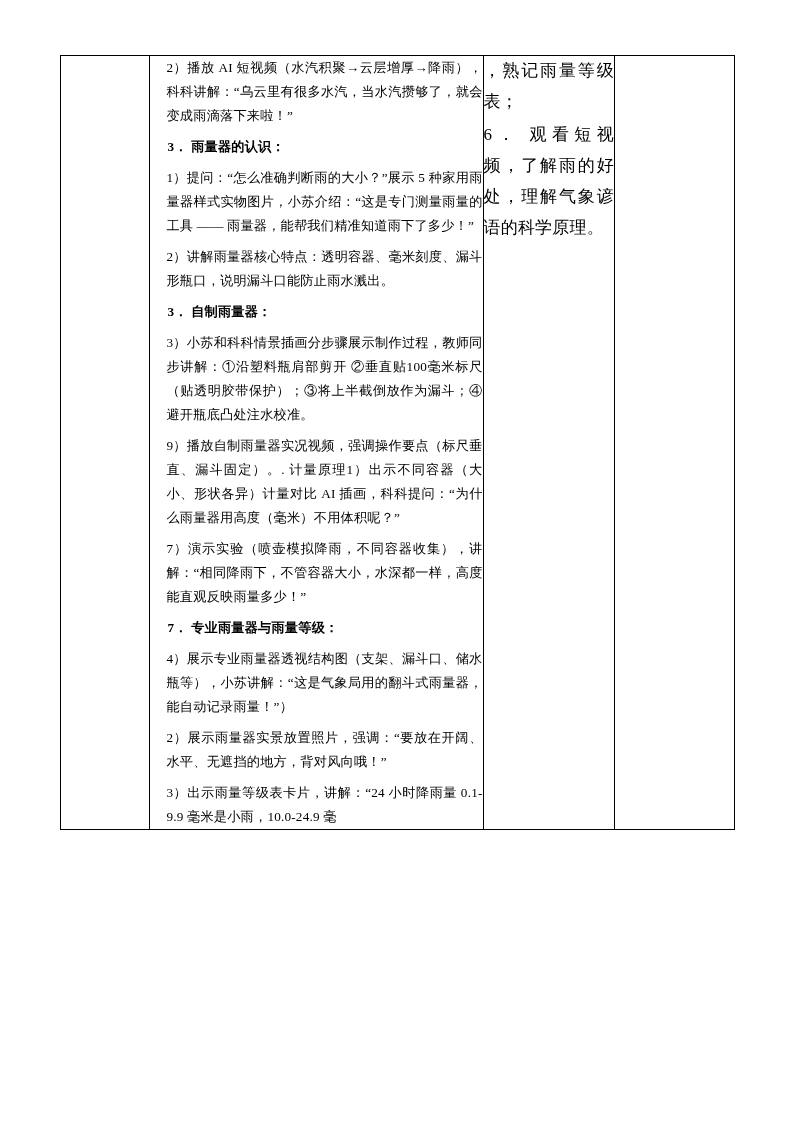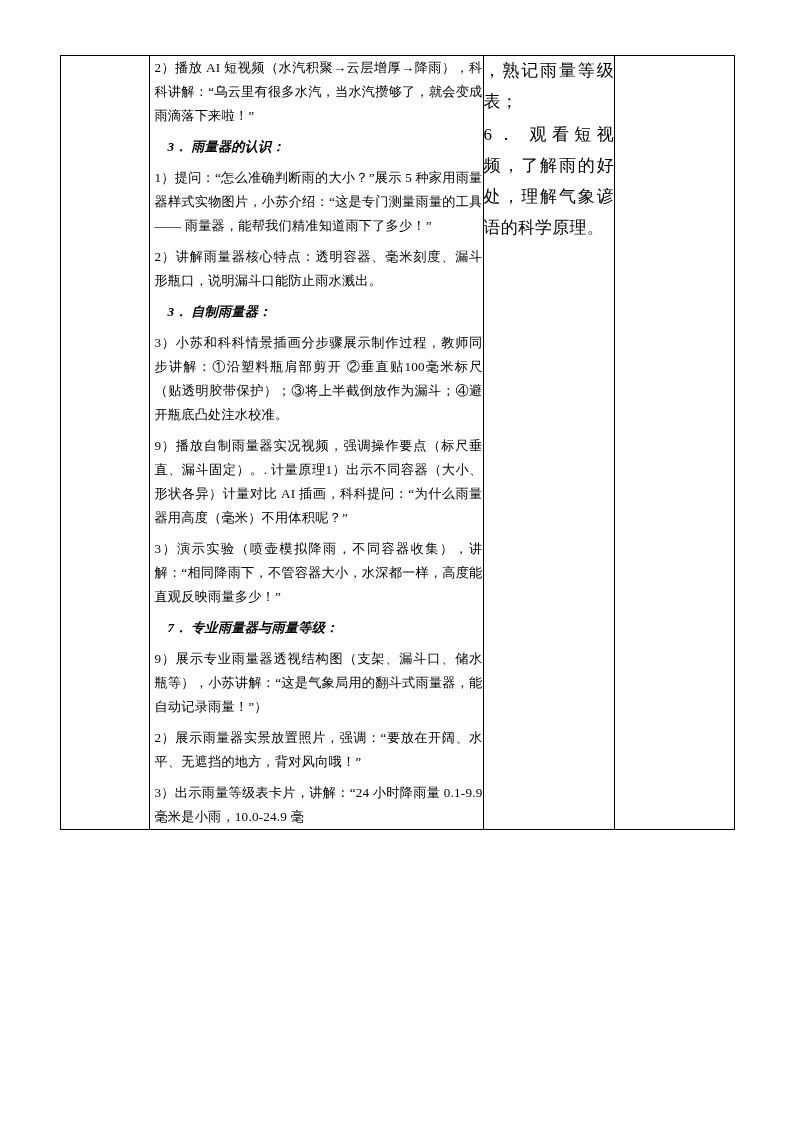--- a/index.html
+++ b/index.html
@@ -41,36 +41,35 @@
   td.col-notes {
     width: 115px;
     padding: 6px 8px 10px 8px;
   }
   td.col-right {
     width: 105px;
   }
   .para {
     font-size: 13.2px;
     line-height: 1.82;
-    margin: 0 0 7px 4px;
+    margin: 0 0 7px 16px;
     text-align: justify;
     text-justify: inter-ideograph;
     letter-spacing: 0.2px;
   }
   .para:last-child {
     margin-bottom: 0;
   }
   .heading {
     font-size: 13.2px;
     line-height: 1.82;
     font-weight: bold;
     margin: 0 0 7px 0;
     padding-left: 17px;
     letter-spacing: 0.2px;
-    font-style: italic;
   }
   .notes-para {
     font-size: 17px;
     line-height: 1.82;
     margin: 0 0 2px 0;
     text-align: justify;
     text-justify: inter-ideograph;
     letter-spacing: 0.2px;
   }
   .notes-para:last-child {
@@ -91,23 +90,23 @@
         <div class="spacer-cell"></div>
       </td>
       <td class="col-main">
         <div class="para">2）播放 AI 短视频（水汽积聚→云层增厚→降雨），科科讲解：“乌云里有很多水汽，当水汽攒够了，就会变成雨滴落下来啦！”</div>
         <div class="heading">3． 雨量器的认识：</div>
         <div class="para">1）提问：“怎么准确判断雨的大小？”展示 5 种家用雨量器样式实物图片，小苏介绍：“这是专门测量雨量的工具 —— 雨量器，能帮我们精准知道雨下了多少！”</div>
         <div class="para">2）讲解雨量器核心特点：透明容器、毫米刻度、漏斗形瓶口，说明漏斗口能防止雨水溅出。</div>
         <div class="heading">3． 自制雨量器：</div>
         <div class="para">3）小苏和科科情景插画分步骤展示制作过程，教师同步讲解：①沿塑料瓶肩部剪开 ②垂直贴100毫米标尺（贴透明胶带保护）；③将上半截倒放作为漏斗；④避开瓶底凸处注水校准。</div>
         <div class="para">9）播放自制雨量器实况视频，强调操作要点（标尺垂直、漏斗固定）。. 计量原理1）出示不同容器（大小、形状各异）计量对比 AI 插画，科科提问：“为什么雨量器用高度（毫米）不用体积呢？”</div>
-        <div class="para">3）演示实验（喷壶模拟降雨，不同容器收集），讲解：“相同降雨下，不管容器大小，水深都一样，高度能直观反映雨量多少！”</div>
+        <div class="para">7）演示实验（喷壶模拟降雨，不同容器收集），讲解：“相同降雨下，不管容器大小，水深都一样，高度能直观反映雨量多少！”</div>
         <div class="heading">7． 专业雨量器与雨量等级：</div>
-        <div class="para">9）展示专业雨量器透视结构图（支架、漏斗口、储水瓶等），小苏讲解：“这是气象局用的翻斗式雨量器，能自动记录雨量！”）</div>
+        <div class="para">4）展示专业雨量器透视结构图（支架、漏斗口、储水瓶等），小苏讲解：“这是气象局用的翻斗式雨量器，能自动记录雨量！”）</div>
         <div class="para">2）展示雨量器实景放置照片，强调：“要放在开阔、水平、无遮挡的地方，背对风向哦！”</div>
         <div class="para">3）出示雨量等级表卡片，讲解：“24 小时降雨量 0.1-9.9 毫米是小雨，10.0-24.9 毫</div>
       </td>
       <td class="col-notes">
         <div class="notes-para">，熟记雨量等级表；</div>
         <div class="notes-para">6． 观看短视频，了解雨的好处，理解气象谚语的科学原理。</div>
       </td>
       <td class="col-right">
         <div class="spacer-cell"></div>
       </td>

